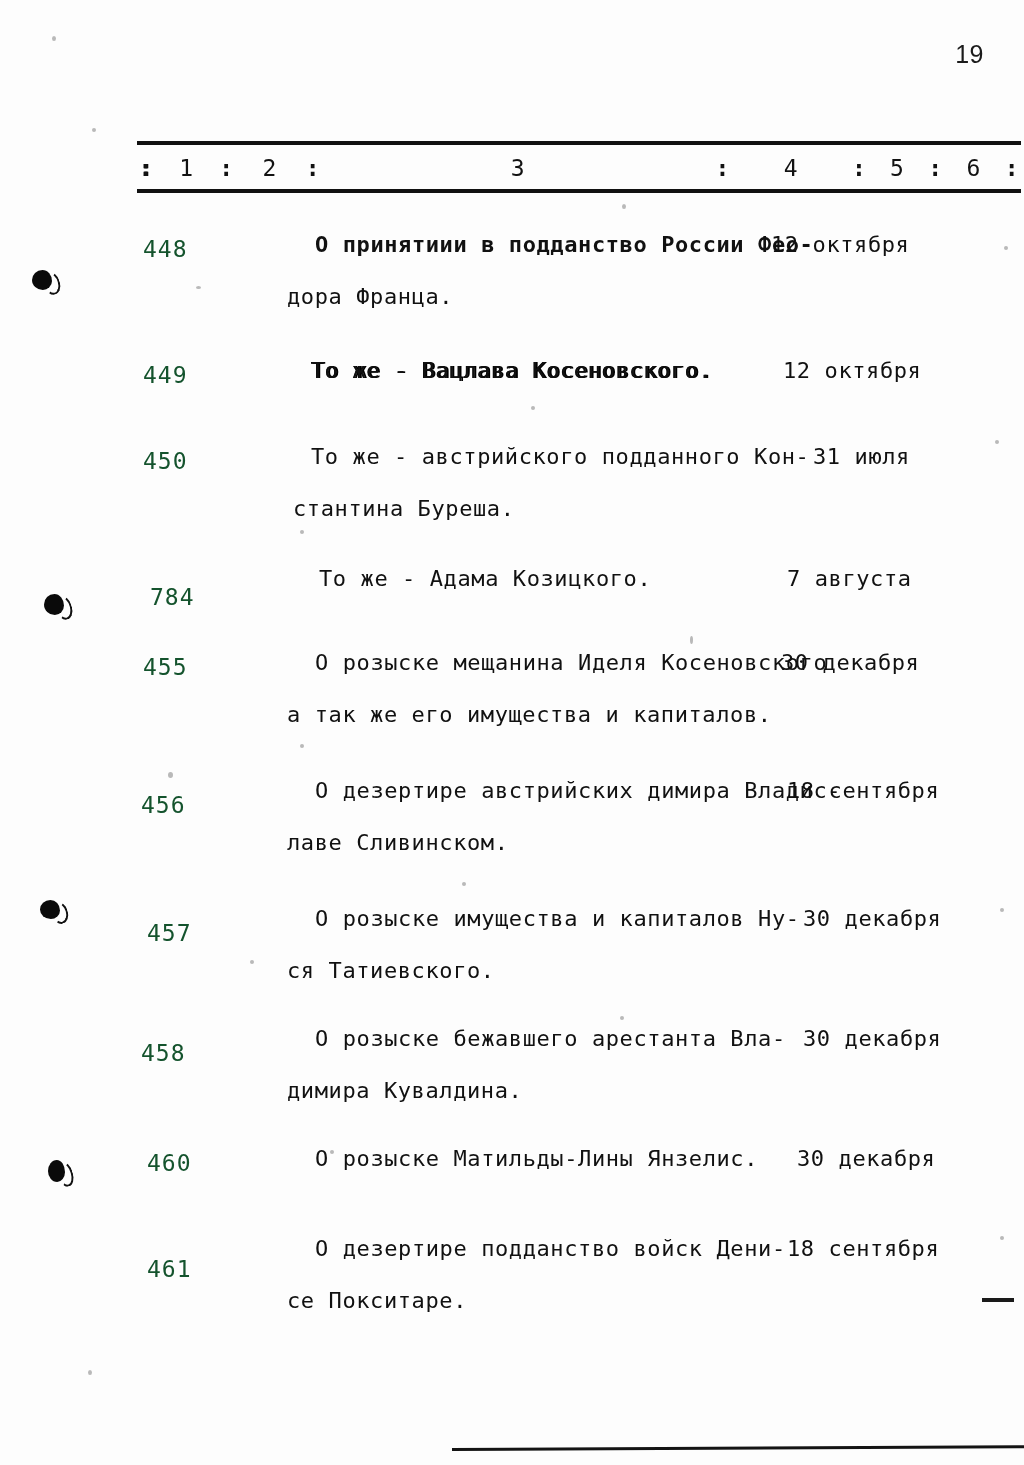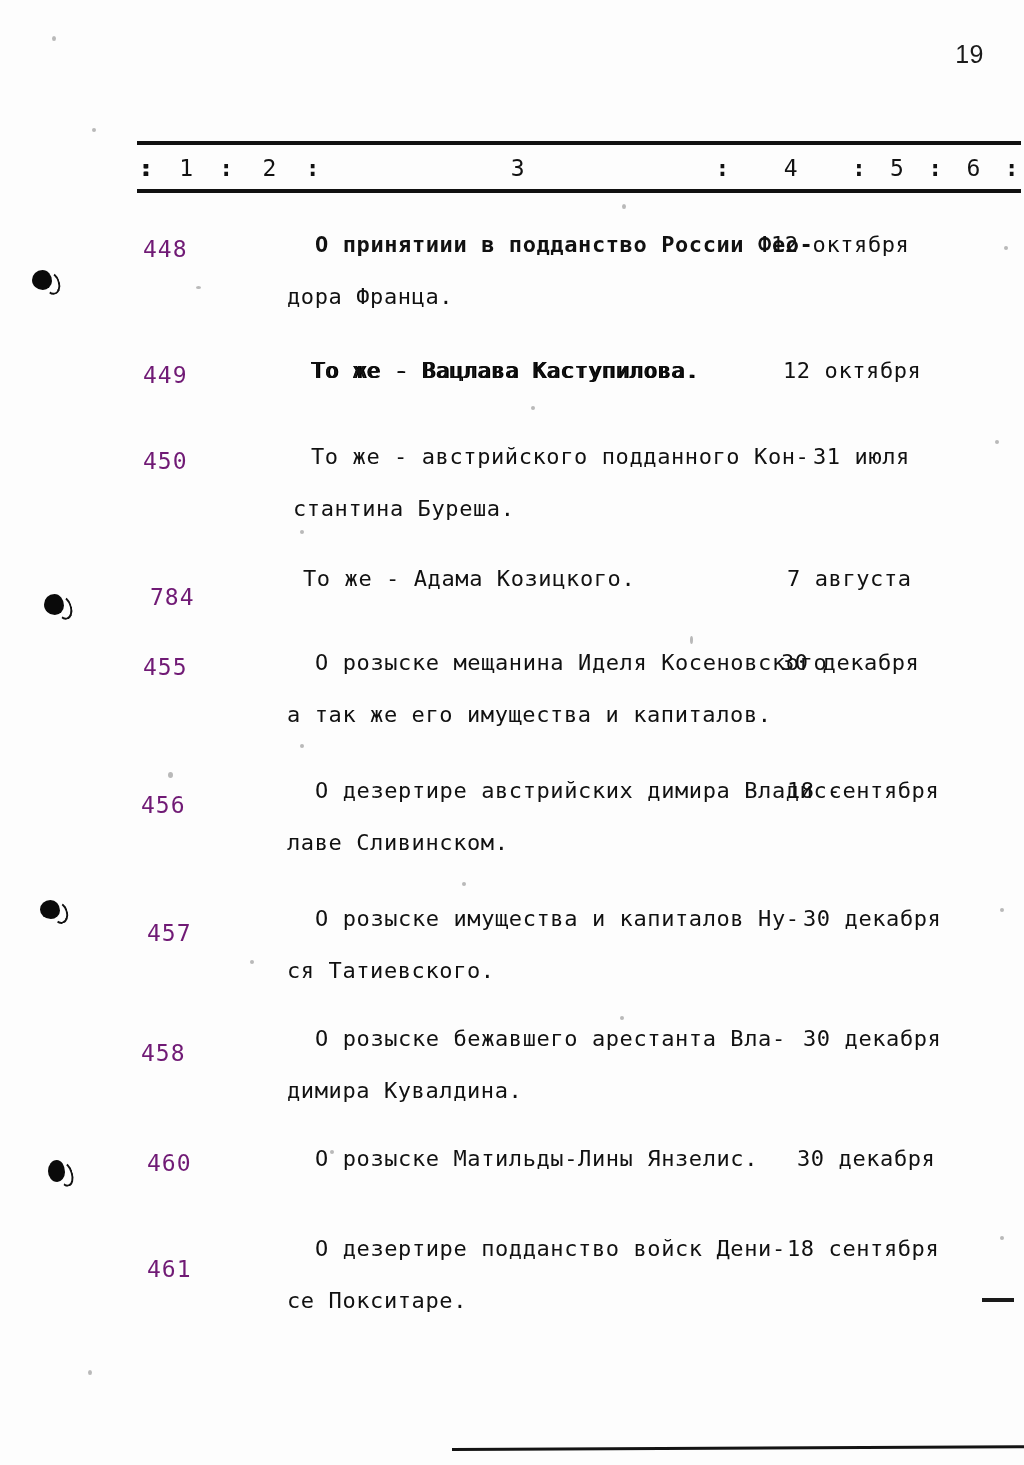--- a/index.html
+++ b/index.html
@@ -86,21 +86,21 @@
     width: 1024px;
   }
   .entry {
     position: absolute;
     left: 0;
     width: 1024px;
   }
   .entry-num {
     position: absolute;
     font-size: 23px;
-    color: #701a75;
+    color: #14532d;
     letter-spacing: 1px;
     white-space: nowrap;
   }
   .entry-body {
     position: absolute;
     left: 287px;
     width: 700px;
   }
   .line {
     position: relative;
@@ -198,21 +198,21 @@
         <div class="line">
           <span class="txt" style="left:0px;">дора Франца.</span>
         </div>
       </div>
     </div>
 
     <div class="entry" style="top:358px;">
       <div class="entry-num" style="left:143px; top:4px;">449</div>
       <div class="entry-body">
         <div class="line">
-          <span class="txt strike-over" style="left:24px;">То же - Вацлава Каступилова.</span>
+          <span class="txt strike-over" style="left:24px;">То же - Вацлава Косеновского.</span>
           <span class="date" style="left:496px;">12 октября</span>
         </div>
       </div>
     </div>
 
     <div class="entry" style="top:444px;">
       <div class="entry-num" style="left:143px; top:4px;">450</div>
       <div class="entry-body">
         <div class="line">
           <span class="txt" style="left:24px;text-align:right;">То же - австрийского подданного Кон-</span>
@@ -221,21 +221,21 @@
         <div class="line">
           <span class="txt" style="left:0px;margin-left:6px;">стантина Буреша.</span>
         </div>
       </div>
     </div>
 
     <div class="entry" style="top:566px;">
       <div class="entry-num" style="left:150px; top:18px;">784</div>
       <div class="entry-body">
         <div class="line">
-          <span class="txt" style="left:16px;">То же - Адама Козицкого.</span>
+          <span class="txt" style="left:32px;">То же - Адама Козицкого.</span>
           <span class="date" style="left:500px;">7 августа</span>
         </div>
       </div>
     </div>
 
     <div class="entry" style="top:650px;">
       <div class="entry-num" style="left:143px; top:4px;"><span>455</span></div>
       <div class="entry-body">
         <div class="line">
           <span class="txt" style="left:28px;">О розыске мещанина Иделя Косеновского</span>

